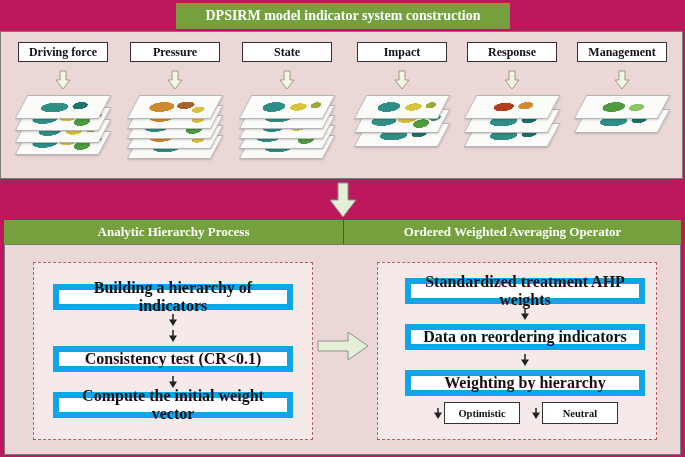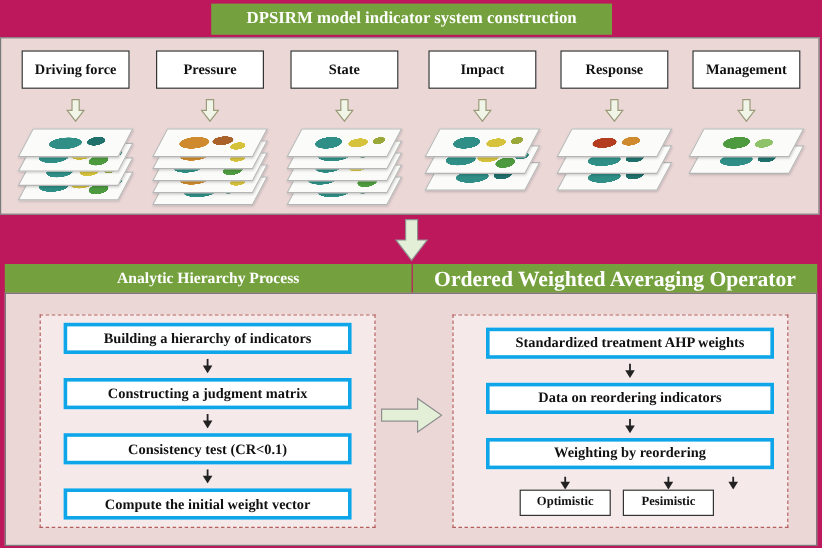--- a/index.html
+++ b/index.html
@@ -12,21 +12,21 @@
     display:flex;align-items:center;justify-content:center;
     box-sizing:border-box;
   }
   .top-title{position:absolute;left:176px;top:3px;width:334px;height:26px;font-size:14px;}
   .top-panel{
     position:absolute;left:0;top:31px;width:683px;height:148px;
     background:#ecd7d7;border:1px solid #7a7a7a;box-sizing:border-box;
   }
   .col{position:absolute;top:10px;width:100px;display:flex;flex-direction:column;align-items:center;}
   .cat-box{
-    width:90px;height:32px;background:#fff;border:1px solid #333;box-sizing:border-box;
+    width:90px;height:20px;background:#fff;border:1px solid #333;box-sizing:border-box;
     display:flex;align-items:center;justify-content:center;
     font-size:12px;font-weight:bold;text-align:left;
   }
   .hollow-down{margin-top:8px;}
   .map-stack{position:relative;width:96px;margin-top:5px;}
   .map-layer{
     position:absolute;left:6px;width:84px;height:24px;
     background:#fbfbf9;border:1px solid #b5b5b5;box-sizing:border-box;
     transform:skewX(-28deg);box-shadow:1px 1px 2px rgba(0,0,0,.18);
     background-repeat:no-repeat;
@@ -48,39 +48,39 @@
     radial-gradient(ellipse 13px 6px at 64% 50%, #d7c23c 60%, transparent 62%),
     radial-gradient(ellipse 8px 5px at 84% 42%, #9aa83a 60%, transparent 62%);}
   .L-red{background-image:
     radial-gradient(ellipse 16px 7px at 40% 50%, #b43d20 60%, transparent 62%),
     radial-gradient(ellipse 12px 6px at 66% 44%, #cf8a2e 60%, transparent 62%);}
   .L-green{background-image:
     radial-gradient(ellipse 18px 8px at 40% 50%, #4d9a3f 60%, transparent 62%),
     radial-gradient(ellipse 12px 6px at 68% 52%, #8fc36a 60%, transparent 62%);}
   .big-down-arrow{position:absolute;left:327px;top:182px;}
   .hdr-left{position:absolute;left:4px;top:220px;width:339px;height:24px;font-size:13px;}
-  .hdr-right{position:absolute;left:344px;top:220px;width:337px;height:24px;font-size:18px;}
+  .hdr-right{position:absolute;left:344px;top:220px;width:337px;height:24px;font-size:13px;}
   .bottom-panel{
     position:absolute;left:4px;top:244px;width:677px;height:211px;
     background:#ecd7d7;border:1px solid #7a7a7a;box-sizing:border-box;
   }
   .dash-box{
     position:absolute;top:17px;width:280px;height:178px;box-sizing:border-box;
     border:1.5px dashed #b4605f;background:#f6e9e9;
   }
   .dash-left{left:28px;}
   .dash-right{left:372px;padding-left:16px;}
   .flow{display:flex;flex-direction:column;align-items:center;justify-content:center;gap:4px;height:100%;}
   .step-box{
-    width:240px;height:26px;background:#fff;border:3px solid #0ea5e9;box-sizing:border-box;
-    display:flex;align-items:center;justify-content:center;
-    font-size:12px;font-weight:bold;text-align:center;
+    width:240px;height:26px;background:#fff;border:6px solid #0ea5e9;box-sizing:border-box;
+    display:flex;align-items:center;justify-content:center;
+    font-size:16px;font-weight:bold;text-align:center;
   }
   .branch-row{display:flex;gap:10px;margin-top:2px;}
-  .opt-col{display:flex;flex-direction:column;align-items:center;}
+  .opt-col{display:flex;flex-direction:row;align-items:center;}
   .opt-box{
     width:76px;height:22px;background:#fff;border:1px solid #333;box-sizing:border-box;
     display:flex;align-items:center;justify-content:center;
     font-size:10.5px;font-weight:bold;
   }
   .right-arrow{position:absolute;left:312px;top:84px;}
 </style>
 </head>
 <body>
 
@@ -176,21 +176,20 @@
 
   <div class="bottom-panel">
 
     <div class="dash-box dash-left">
       <div class="flow">
         <div class="step-box">Building a hierarchy of indicators</div>
         <svg width="12" height="12" viewBox="0 0 12 12">
           <line x1="6" y1="0" x2="6" y2="6" stroke="#222" stroke-width="1.5"></line>
             <polygon points="2,5.5 10,5.5 6,12" fill="#222"></polygon>
         </svg>
-        <div class="step-box">Constructing a judgment matrix</div>
         <svg width="12" height="12" viewBox="0 0 12 12">
           <line x1="6" y1="0" x2="6" y2="6" stroke="#222" stroke-width="1.5"></line>
             <polygon points="2,5.5 10,5.5 6,12" fill="#222"></polygon>
         </svg>
         <div class="step-box">Consistency test (CR&lt;0.1)</div>
         <svg width="12" height="12" viewBox="0 0 12 12">
           <line x1="6" y1="0" x2="6" y2="6" stroke="#222" stroke-width="1.5"></line>
             <polygon points="2,5.5 10,5.5 6,12" fill="#222"></polygon>
         </svg>
         <div class="step-box">Compute the initial weight vector</div>
@@ -206,40 +205,34 @@
         <div class="step-box">Standardized treatment AHP weights</div>
         <svg width="12" height="12" viewBox="0 0 12 12">
           <line x1="6" y1="0" x2="6" y2="6" stroke="#222" stroke-width="1.5"></line>
             <polygon points="2,5.5 10,5.5 6,12" fill="#222"></polygon>
         </svg>
         <div class="step-box">Data on reordering indicators</div>
         <svg width="12" height="12" viewBox="0 0 12 12">
           <line x1="6" y1="0" x2="6" y2="6" stroke="#222" stroke-width="1.5"></line>
             <polygon points="2,5.5 10,5.5 6,12" fill="#222"></polygon>
         </svg>
-        <div class="step-box">Weighting by reordering</div>
+        <div class="step-box">Weighting by hierarchy</div>
         <div class="branch-row">
           <div class="opt-col">
             <svg width="12" height="11" viewBox="0 0 12 11">
               <line x1="6" y1="0" x2="6" y2="5" stroke="#222" stroke-width="1.5"></line>
                 <polygon points="2,4.5 10,4.5 6,11" fill="#222"></polygon>
             </svg>
             <div class="opt-box">Optimistic</div>
           </div>
           <div class="opt-col">
             <svg width="12" height="11" viewBox="0 0 12 11">
               <line x1="6" y1="0" x2="6" y2="5" stroke="#222" stroke-width="1.5"></line>
                 <polygon points="2,4.5 10,4.5 6,11" fill="#222"></polygon>
             </svg>
-            <div class="opt-box">Pesimistic</div>
-          </div>
-          <div class="opt-col">
-            <svg width="12" height="11" viewBox="0 0 12 11">
-              <line x1="6" y1="0" x2="6" y2="5" stroke="#222" stroke-width="1.5"></line>
-                <polygon points="2,4.5 10,4.5 6,11" fill="#222"></polygon>
-            </svg>
+            <div class="opt-box">Neutral</div>
           </div>
         </div>
       </div>
     </div>
   </div>
 
 </div>
 
 </body></html>

